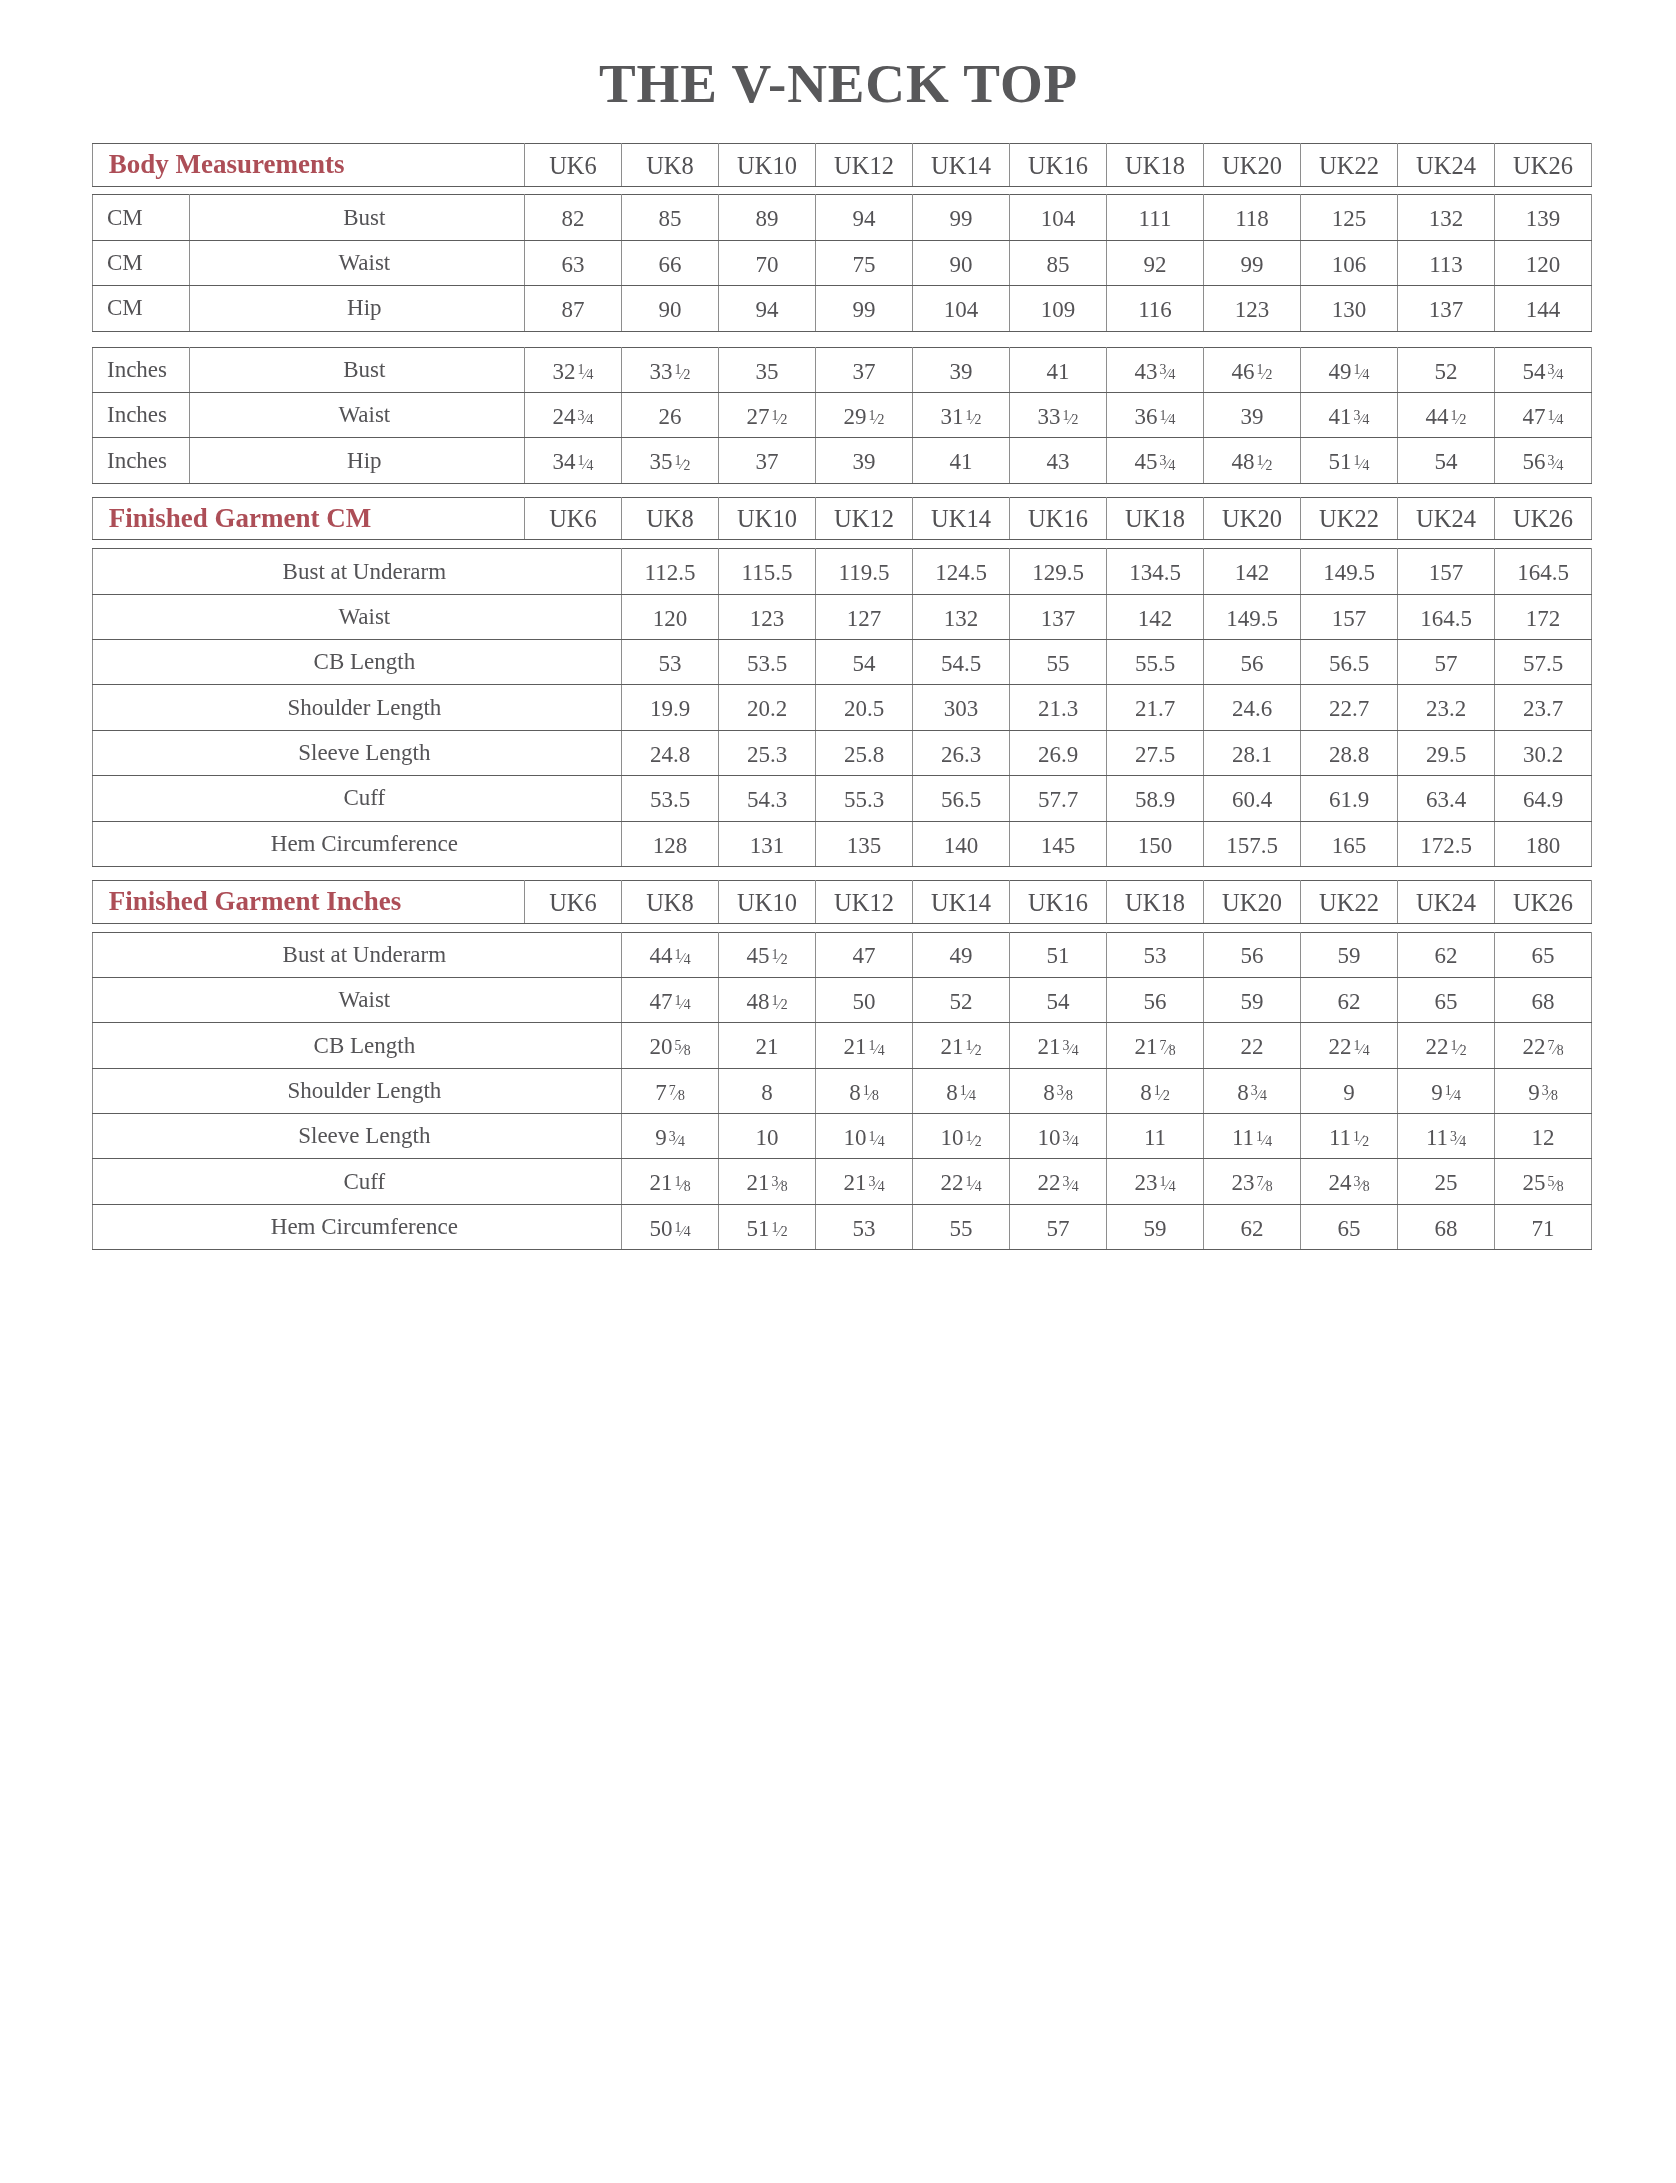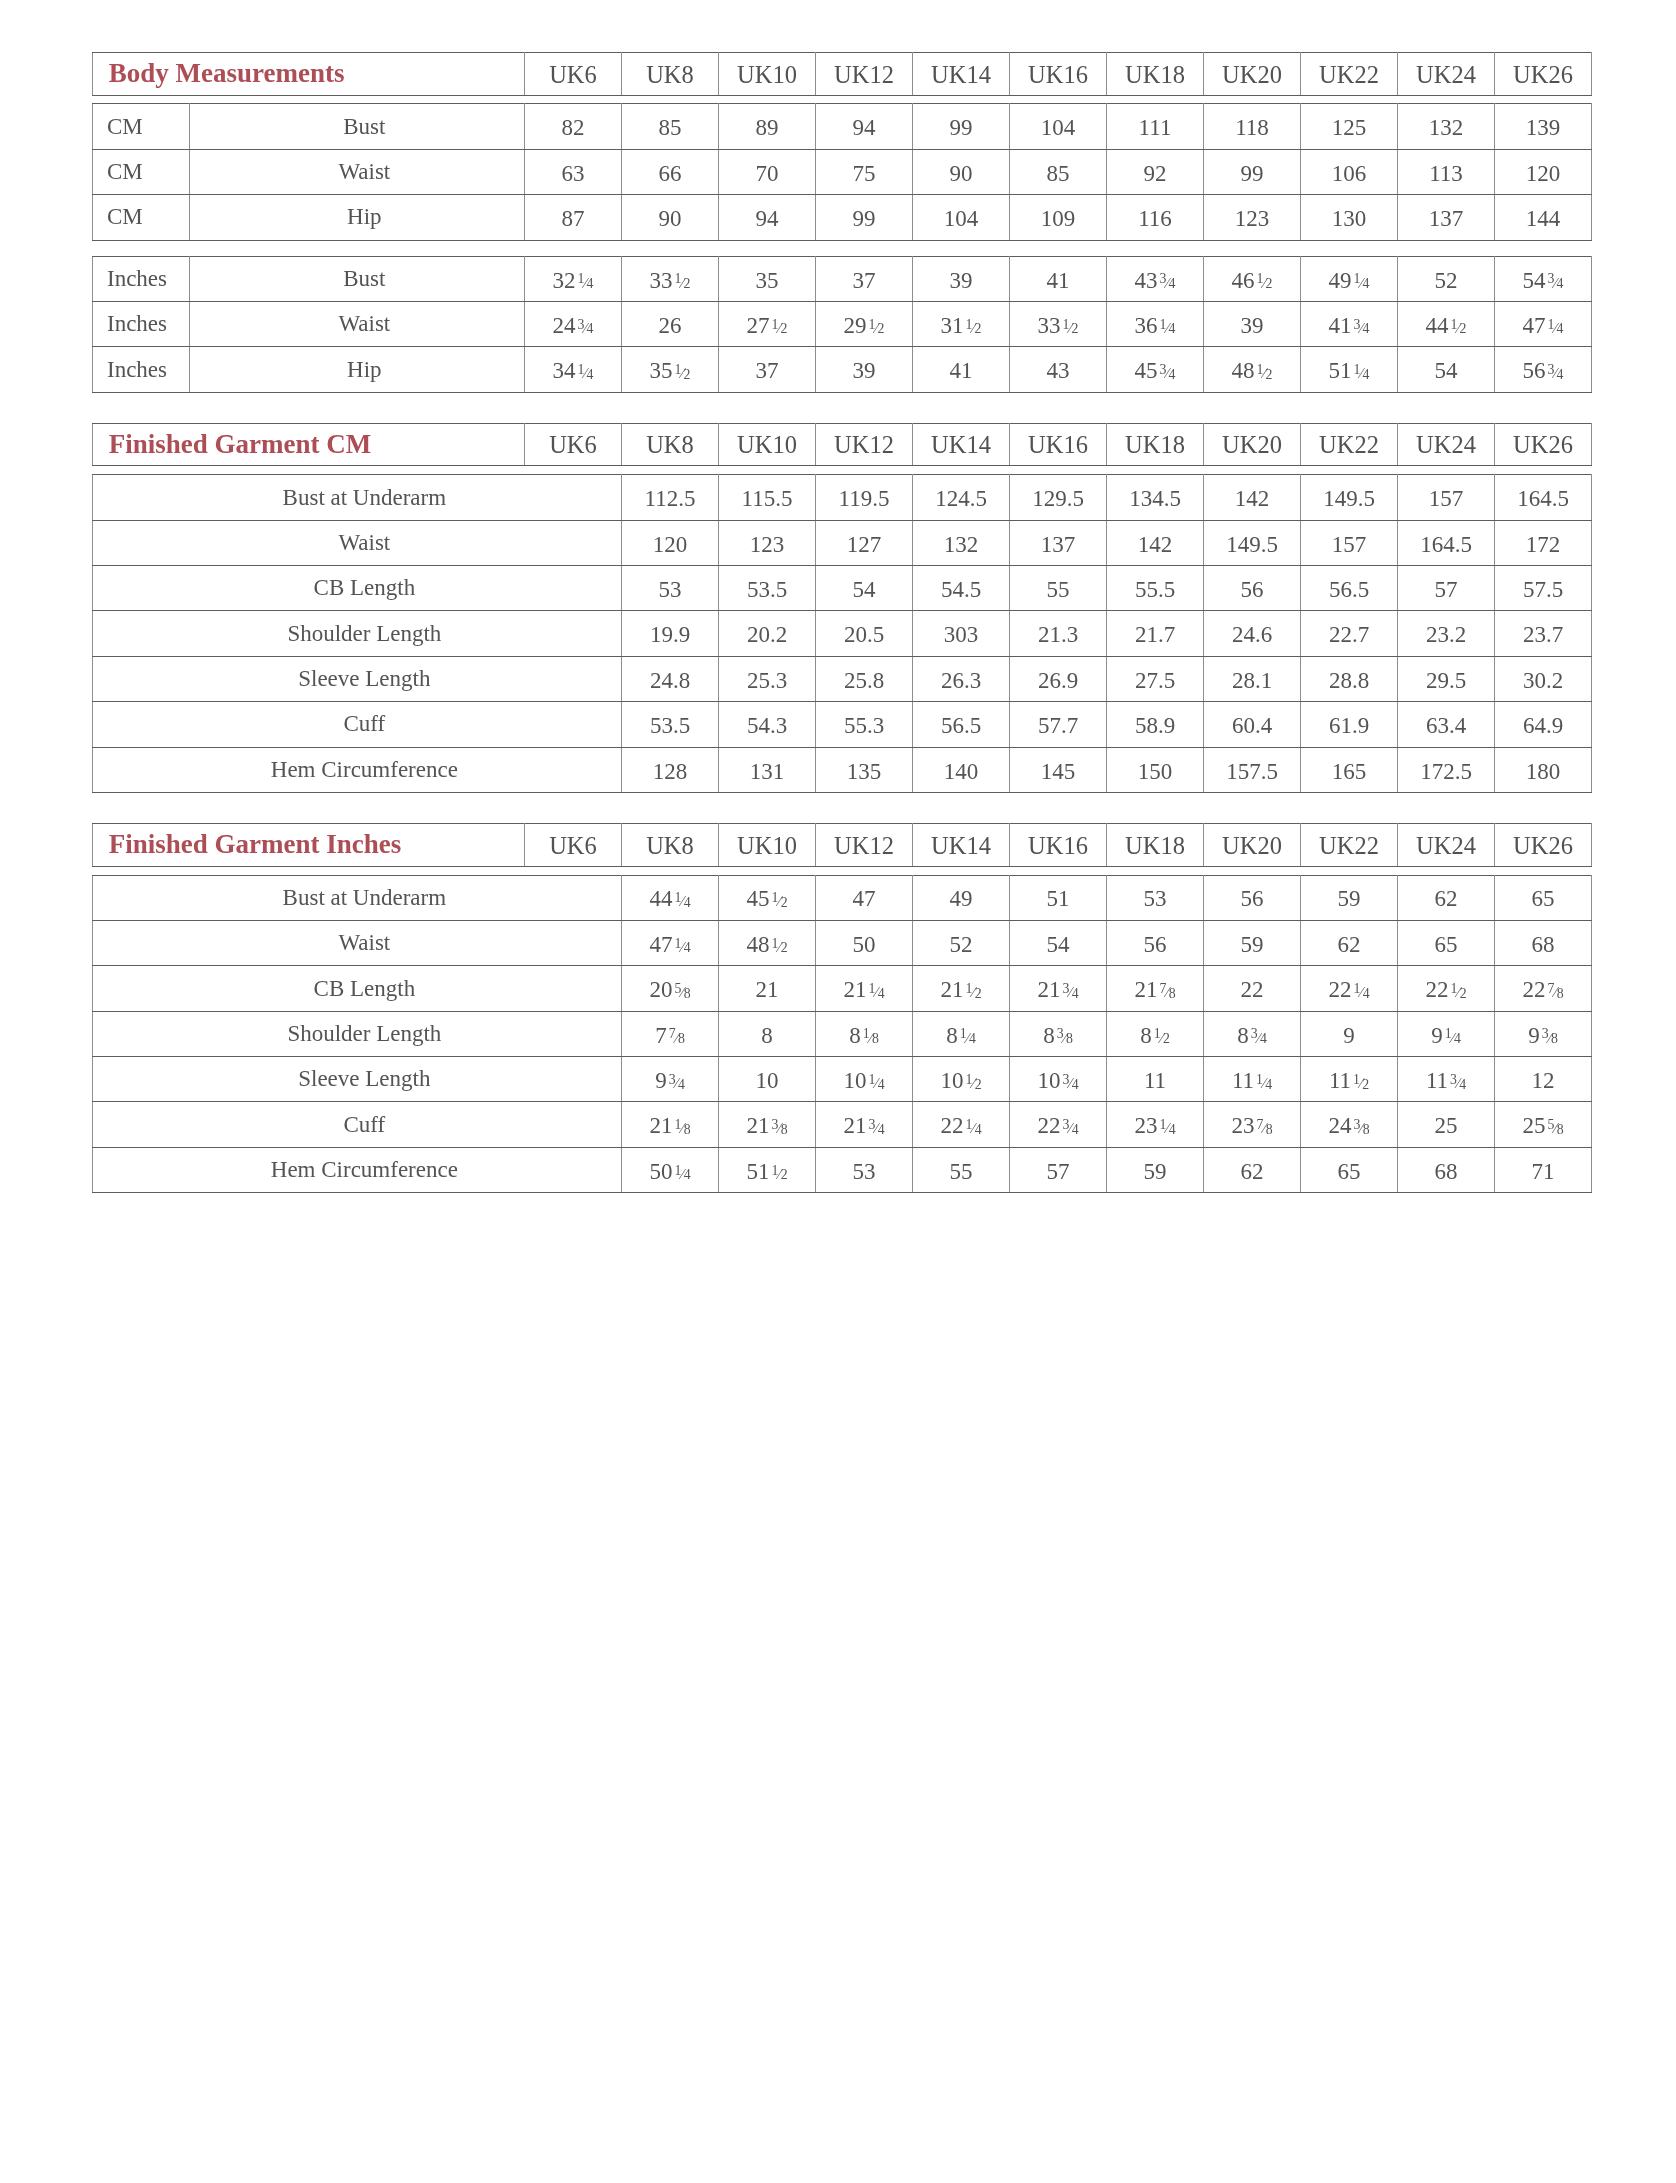--- a/index.html
+++ b/index.html
@@ -75,26 +75,27 @@
   td.val-cell {
     text-align: center;
     padding-top: 4.4px;
   }
   .frac {
     font-size: 0.6em;
     margin-left: 0.14em;
   }
   .frac .n { position: relative; top: -0.30em; }
   .frac .d { position: relative; top: 0.04em; }
-  .sec { margin-bottom: 30px; }
+  .sec { margin-bottom: 13px; }
 </style>
 </head>
 <body>
 
 <div class="page">
+  <h1 class="page-title">THE V-NECK TOP</h1>
 
   <div class="tables-wrap">
 
     <section class="sec">
       <table class="t hdr">
         <colgroup>
           <col style="width:432px">
           <col style="width:97px">
             <col style="width:97px">
             <col style="width:97px">

